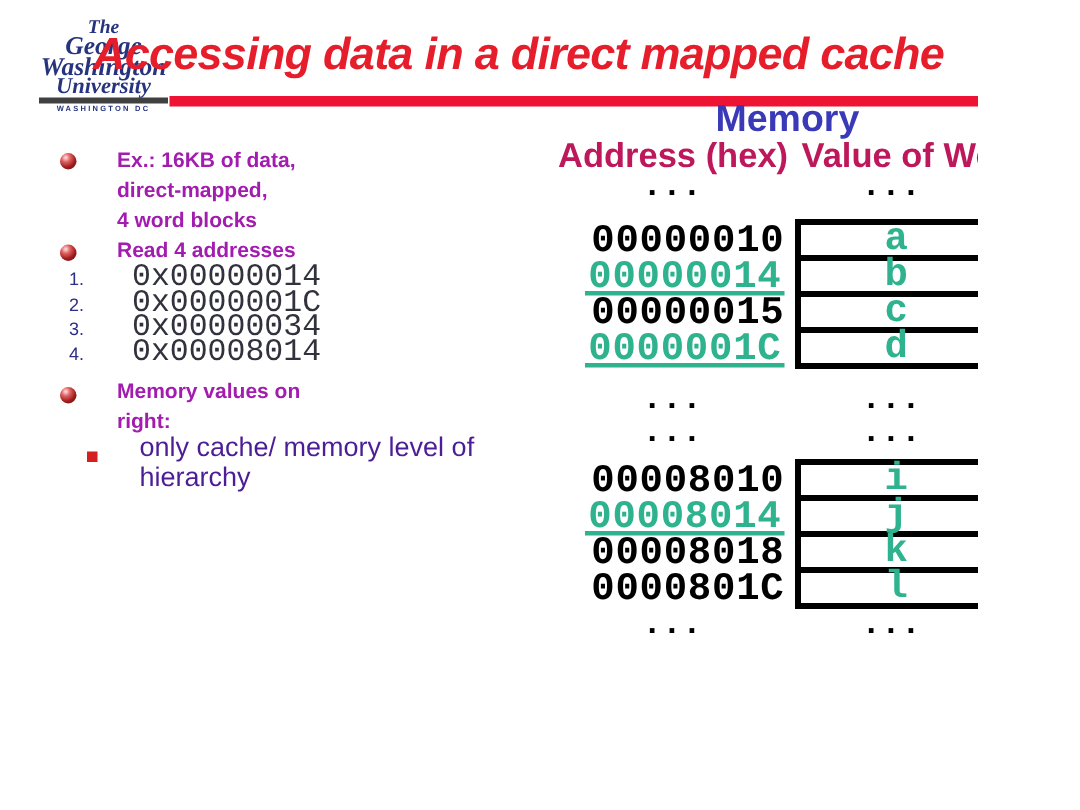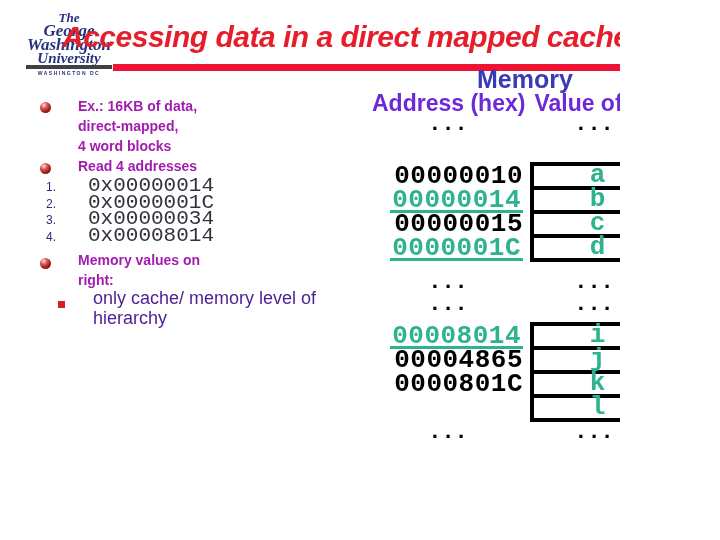--- a/index.html
+++ b/index.html
@@ -1,18 +1,18 @@
 <!DOCTYPE html>
 <html><head>
 <meta charset="utf-8">
 <style>
   html,body { margin:0; padding:0; background:#fff; }
   #slide {
     position:relative; width:620px; height:540px; background:#ffffff;
-    font-family:"Liberation Sans", sans-serif; overflow:hidden;
+    font-family:"Liberation Sans", sans-serif; overflow:hidden;padding-left:32px;
   }
 
   
   #logo {
     position:absolute; left:26px; top:13px; width:86px; z-index:1;
     color:#26337e; font-family:"Liberation Serif", serif;
     font-style:italic; font-weight:bold; text-align:center; line-height:0.82;
   }
   #logo .l1 { font-size:13px; }
   #logo .l2 { font-size:17px; }
@@ -27,21 +27,21 @@
     font-size:30px; font-weight:bold; font-style:italic;
     color:#e61e2b; letter-spacing:-0.5px;
   }
   #bar { position:absolute; left:113px; top:64px; width:557px; height:7px; background:#ee1233; }
   #mem-heading {
     position:absolute; left:477px; top:67px; font-size:25px; font-weight:bold;
     color:#3a3ab8; letter-spacing:0px; line-height:24px;
   }
   #col-headers {
     position:absolute; left:372px; top:92px; display:flex; white-space:nowrap;
-    font-size:23px; font-weight:bold; color:#6d28d9; line-height:22px;
+    font-size:23px; font-weight:bold; color:#be185d; line-height:22px;
   }
   #col-headers .h2 { margin-left:9px; }
 
   
   .sphere {
     position:absolute; width:11px; height:11px; border-radius:50%;
     background:radial-gradient(circle at 35% 28%, #ffe3e3 0%, #e06060 28%, #a01d1d 60%, #5c0d0d 100%);
   }
   .navyb { position:absolute; color:#a21caf; font-weight:bold; font-size:14px; line-height:20px; white-space:nowrap; }
   #addr-list { position:absolute; left:46px; top:178px; }
@@ -63,21 +63,21 @@
     font-family:"Liberation Mono",monospace; font-weight:bold; font-size:26px;
     color:#000; letter-spacing:0.5px; }
   .arow span.hl { color:#2eb38e; border-bottom:3px solid #2eb38e;
     display:inline-block; line-height:20px; padding:0 2px;text-align:center; }
   .vbox { margin-left:7px; width:135px; box-sizing:border-box; border:4px solid #000; background:#fff; }
   .vrow { height:20px; border-top:4px solid #000; text-align:center; overflow:visible;
     font-family:"Liberation Mono",monospace; font-weight:bold; font-size:26px;
     line-height:19px; color:#2eb38e; }
   .vrow:first-child { border-top:none; }
 
-  .mt8  { margin-top:24px; }  .mt14 { margin-top:14px; }
+  .mt8  { margin-top:8px; }  .mt14 { margin-top:14px; }
   .mt6  { margin-top:6px; }  .mt2  { margin-top:2px; }
   .mt4  { margin-top:4px; }
 </style>
 </head>
 <body>
 
 <div id="slide">
 
   <div id="logo">
     <div class="l1">The</div>
@@ -165,22 +165,23 @@
     </div>
 
 
     <div class="dots-row mt2">
       <div class="dots-a">...</div>
       <div class="dots-v">...</div>
     </div>
 
     <div class="group mt4">
       <div class="acol">
+        <div class="arow"><span>00008010</span></div>
         <div class="arow"><span class="hl">00008014</span></div>
-        <div class="arow"><span>00004865</span></div>
+        <div class="arow"><span>00008018</span></div>
         <div class="arow"><span>0000801C</span></div>
       </div>
       <div class="vbox">
         <div class="vrow">i</div>
         <div class="vrow">j</div>
         <div class="vrow">k</div>
         <div class="vrow">l</div>
       </div>
     </div>
 

